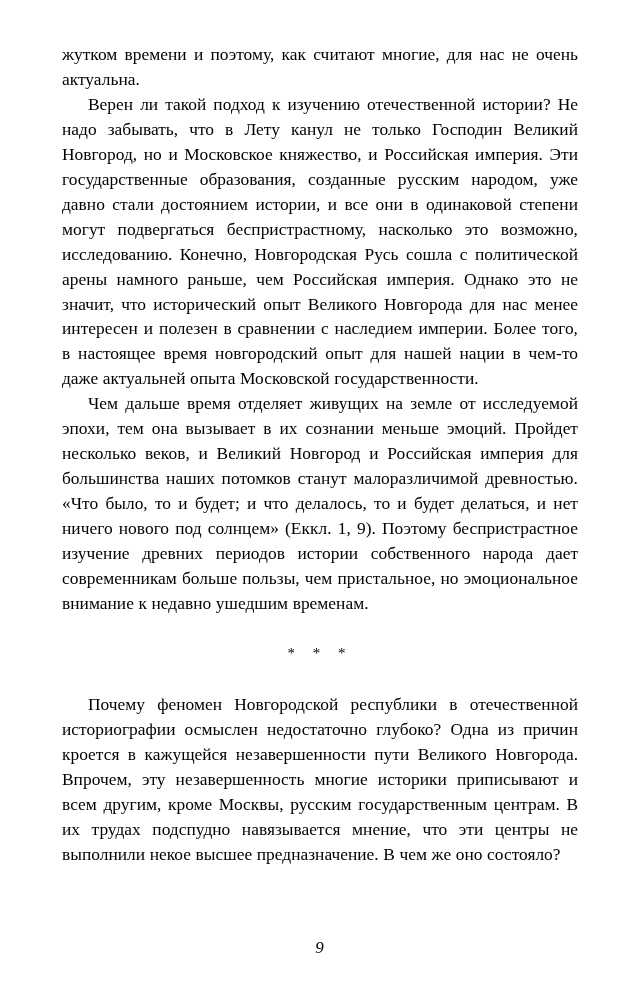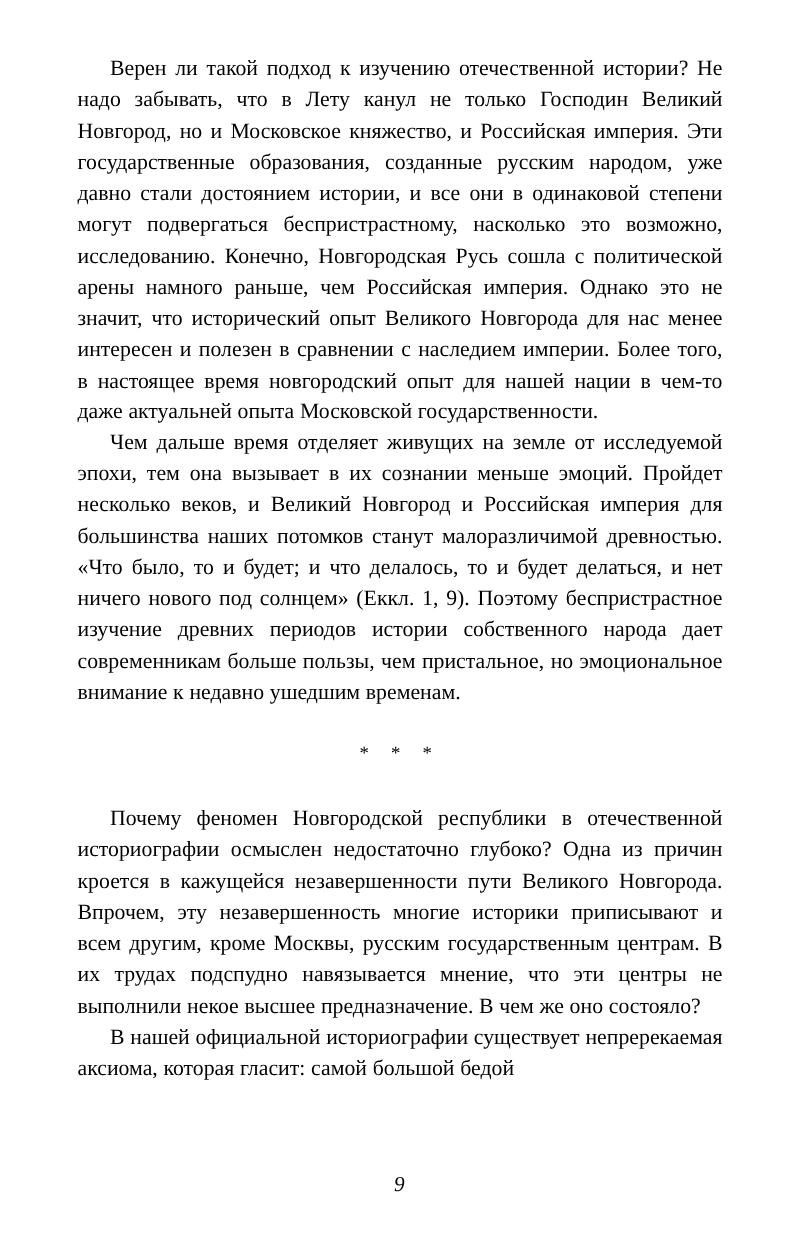--- a/index.html
+++ b/index.html
@@ -71,32 +71,32 @@
     line-height: 20px;
   }
 </style>
 </head>
 <body>
 
 <div class="page">
 
   <div class="text-block">
 
+    <p class="para no-indent">жутком времени и поэтому, как считают многие, для нас не очень актуальна.</p>
 
     <p class="para">Верен ли такой подход к изучению отечественной истории? Не надо забывать, что в Лету канул не только Господин Великий Новгород, но и Московское княжество, и Российская империя. Эти государственные образования, созданные русским народом, уже давно стали достоянием истории, и все они в одинаковой степени могут подвергаться беспристрастному, насколько это возможно, исследованию. Конечно, Новгородская Русь сошла с политической арены намного раньше, чем Российская империя. Однако это не значит, что исторический опыт Великого Новгорода для нас менее интересен и полезен в сравнении с наследием империи. Более того, в настоящее время новгородский опыт для нашей нации в чем-то даже актуальней опыта Московской государственности.</p>
 
     <p class="para"><span>Чем дальше время отделяет живущих на земле от исследуемой эпохи, тем она вызывает в их сознании меньше эмоций. Пройдет несколько веков, и Великий Новгород и Российская империя для большинства наших потомков станут малоразличимой древностью. «</span><span class="quote-italic">Что было, то и будет; и что делалось, то и будет делаться, и нет ничего нового под солнцем</span><span>» (Еккл. 1, 9). Поэтому беспристрастное изучение древних периодов истории собственного народа дает современникам больше пользы, чем пристальное, но эмоциональное внимание к недавно ушедшим временам.</span></p>
 
     <div class="gap-before-sep"></div>
 
     <p class="separator">* * *</p>
 
     <div class="gap-after-sep"></div>
 
     <p class="para">Почему феномен Новгородской республики в отечественной историографии осмыслен недостаточно глубоко? Одна из причин кроется в кажущейся незавершенности пути Великого Новгорода. Впрочем, эту незавершенность многие историки приписывают и всем другим, кроме Москвы, русским государственным центрам. В их трудах подспудно навязывается мнение, что эти центры не выполнили некое высшее предназначение. В чем же оно состояло?</p>
 
-    <p class="para">В нашей официальной историографии существует непререкаемая аксиома, которая гласит: самой большой бедой</p>
 
   </div>
 
   <div class="folio">9</div>
 
 </div>
 
 </body></html>

